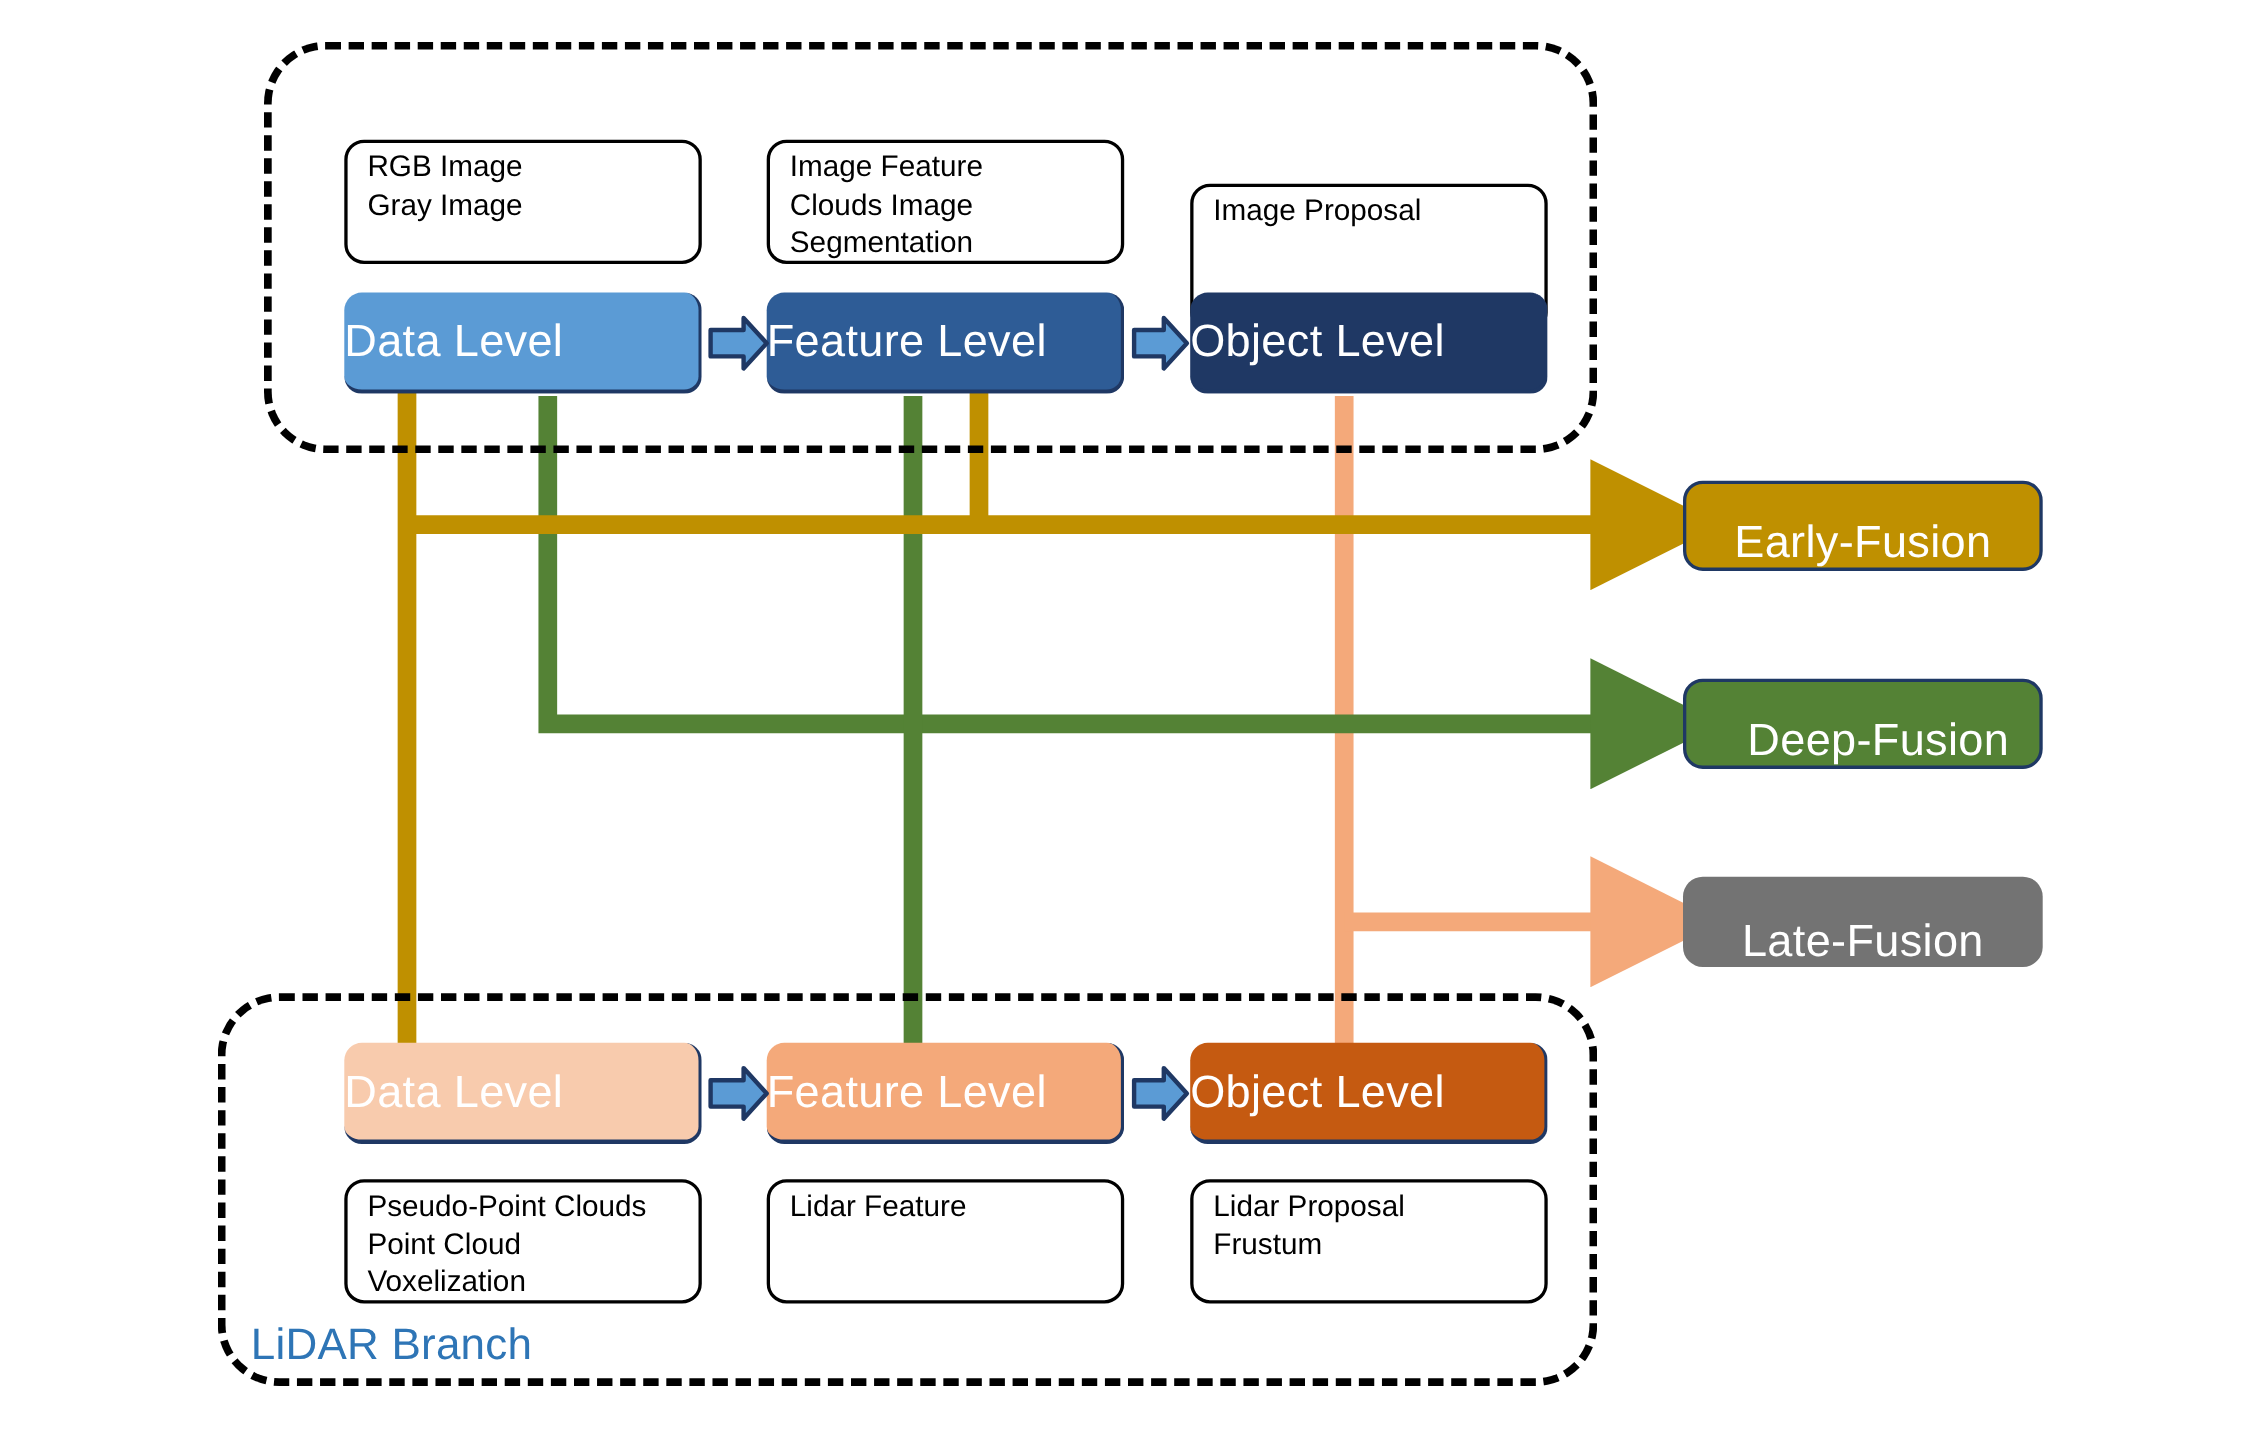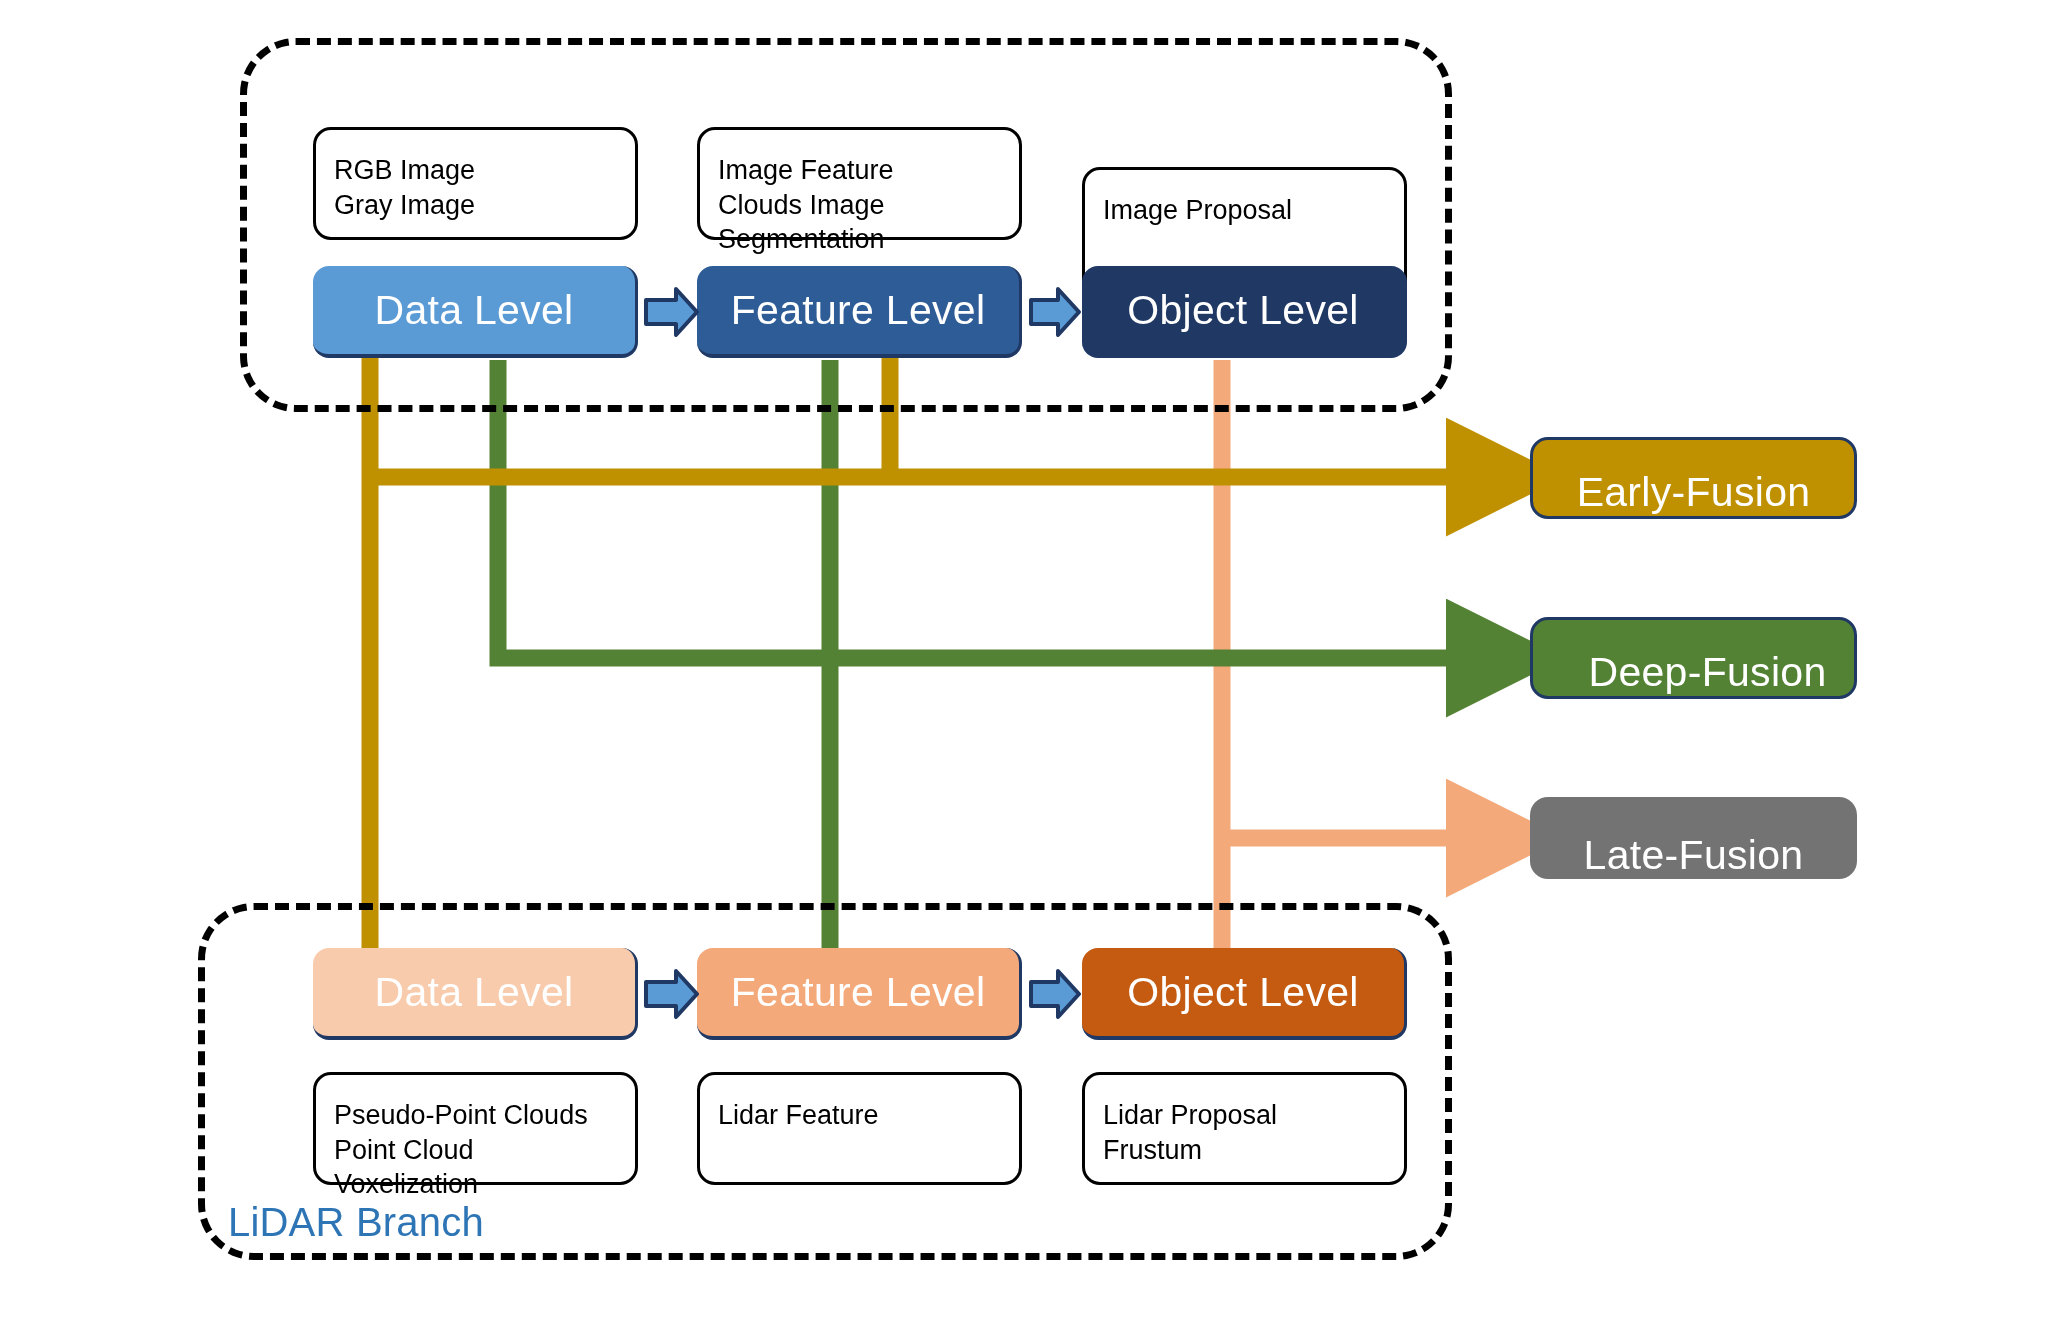--- a/index.html
+++ b/index.html
@@ -15,28 +15,28 @@
   }
   .branch-label{
     position:absolute;color:#2E75B6;font-size:40px;letter-spacing:.2px;
     white-space:nowrap;
   }
 
   
   .detail{
     position:absolute;box-sizing:border-box;background:#ffffff;
     border:3px solid #000000;border-radius:18px;
-    padding:23px 18px 10px 18px;
+    padding:4px 18px 10px 18px;
   }
   .detail span{display:block;color:#000;font-size:27px;line-height:1.28;white-space:nowrap;}
 
   
   .level{
     position:absolute;box-sizing:border-box;border-radius:16px;
-    display:flex;align-items:center;justify-content:center;
+    display:flex;align-items:center;
     color:#ffffff;font-size:41px;letter-spacing:.3px;
     border-bottom:4px solid #1F3864;border-right:3px solid #1F3864;
   }
 
   
   .fusion{
     position:absolute;box-sizing:border-box;border-radius:18px;
     display:flex;align-items:flex-end;justify-content:center;
     color:#ffffff;font-size:41px;letter-spacing:.3px;
   }

